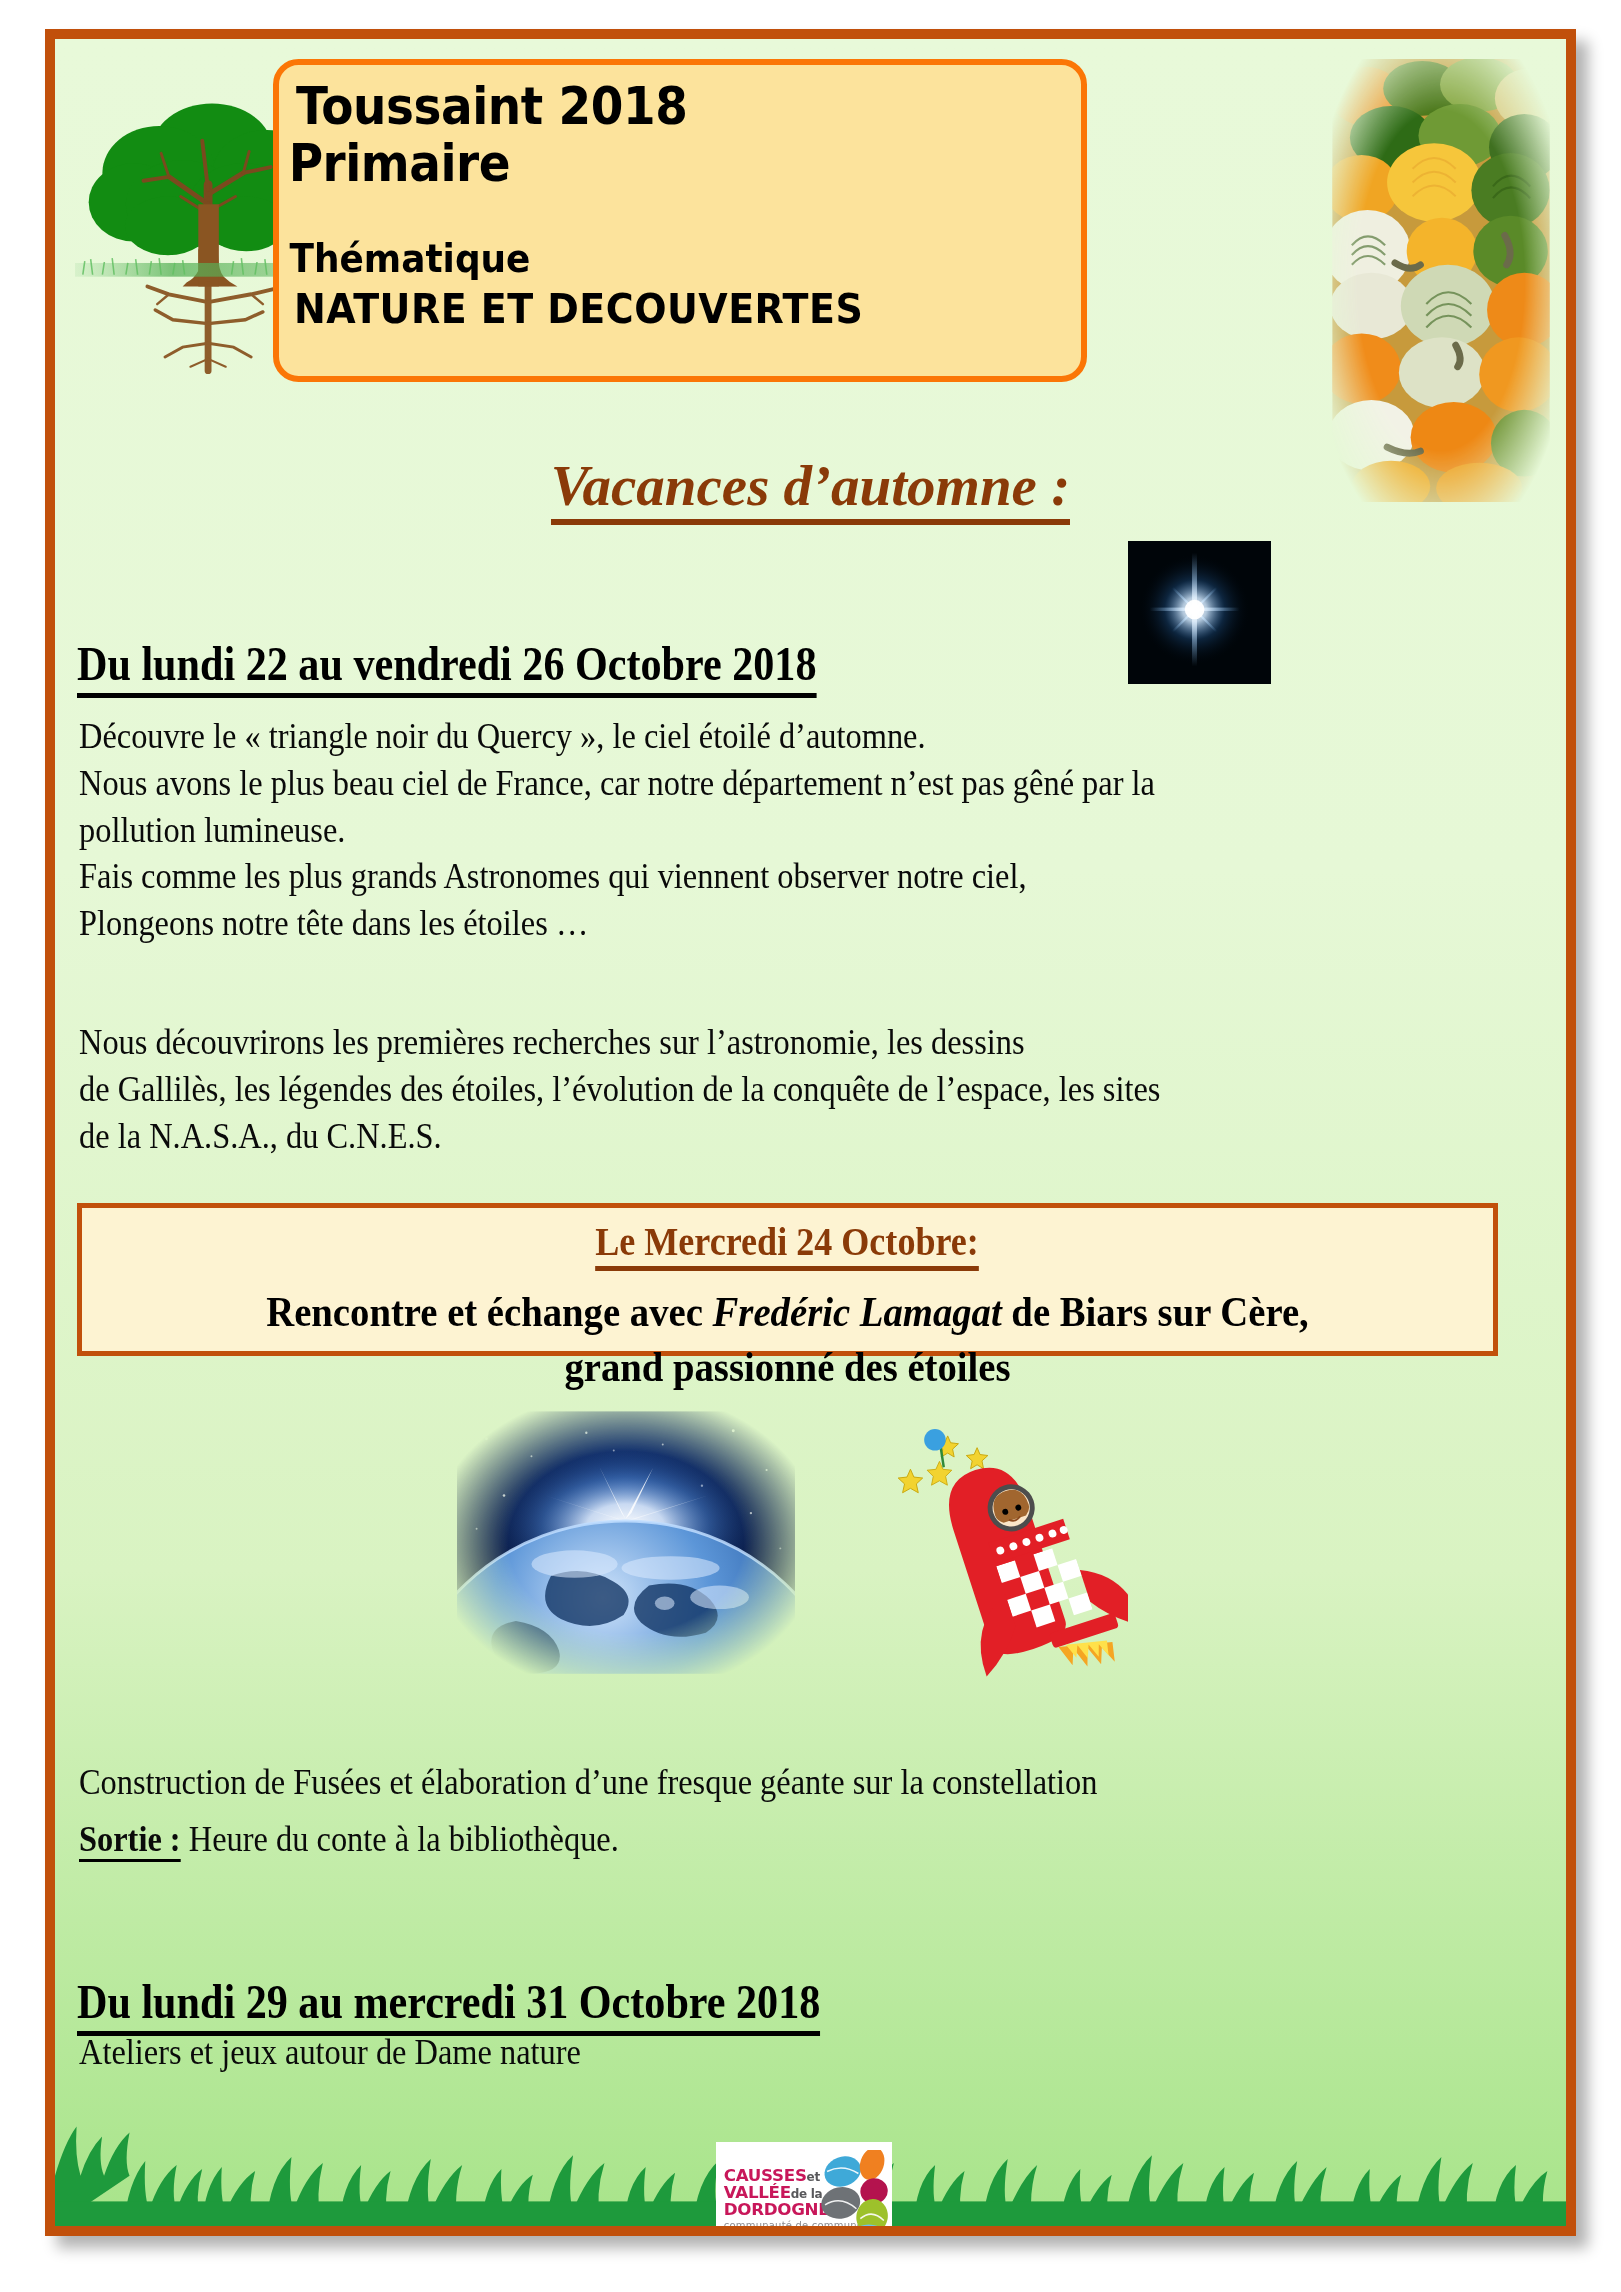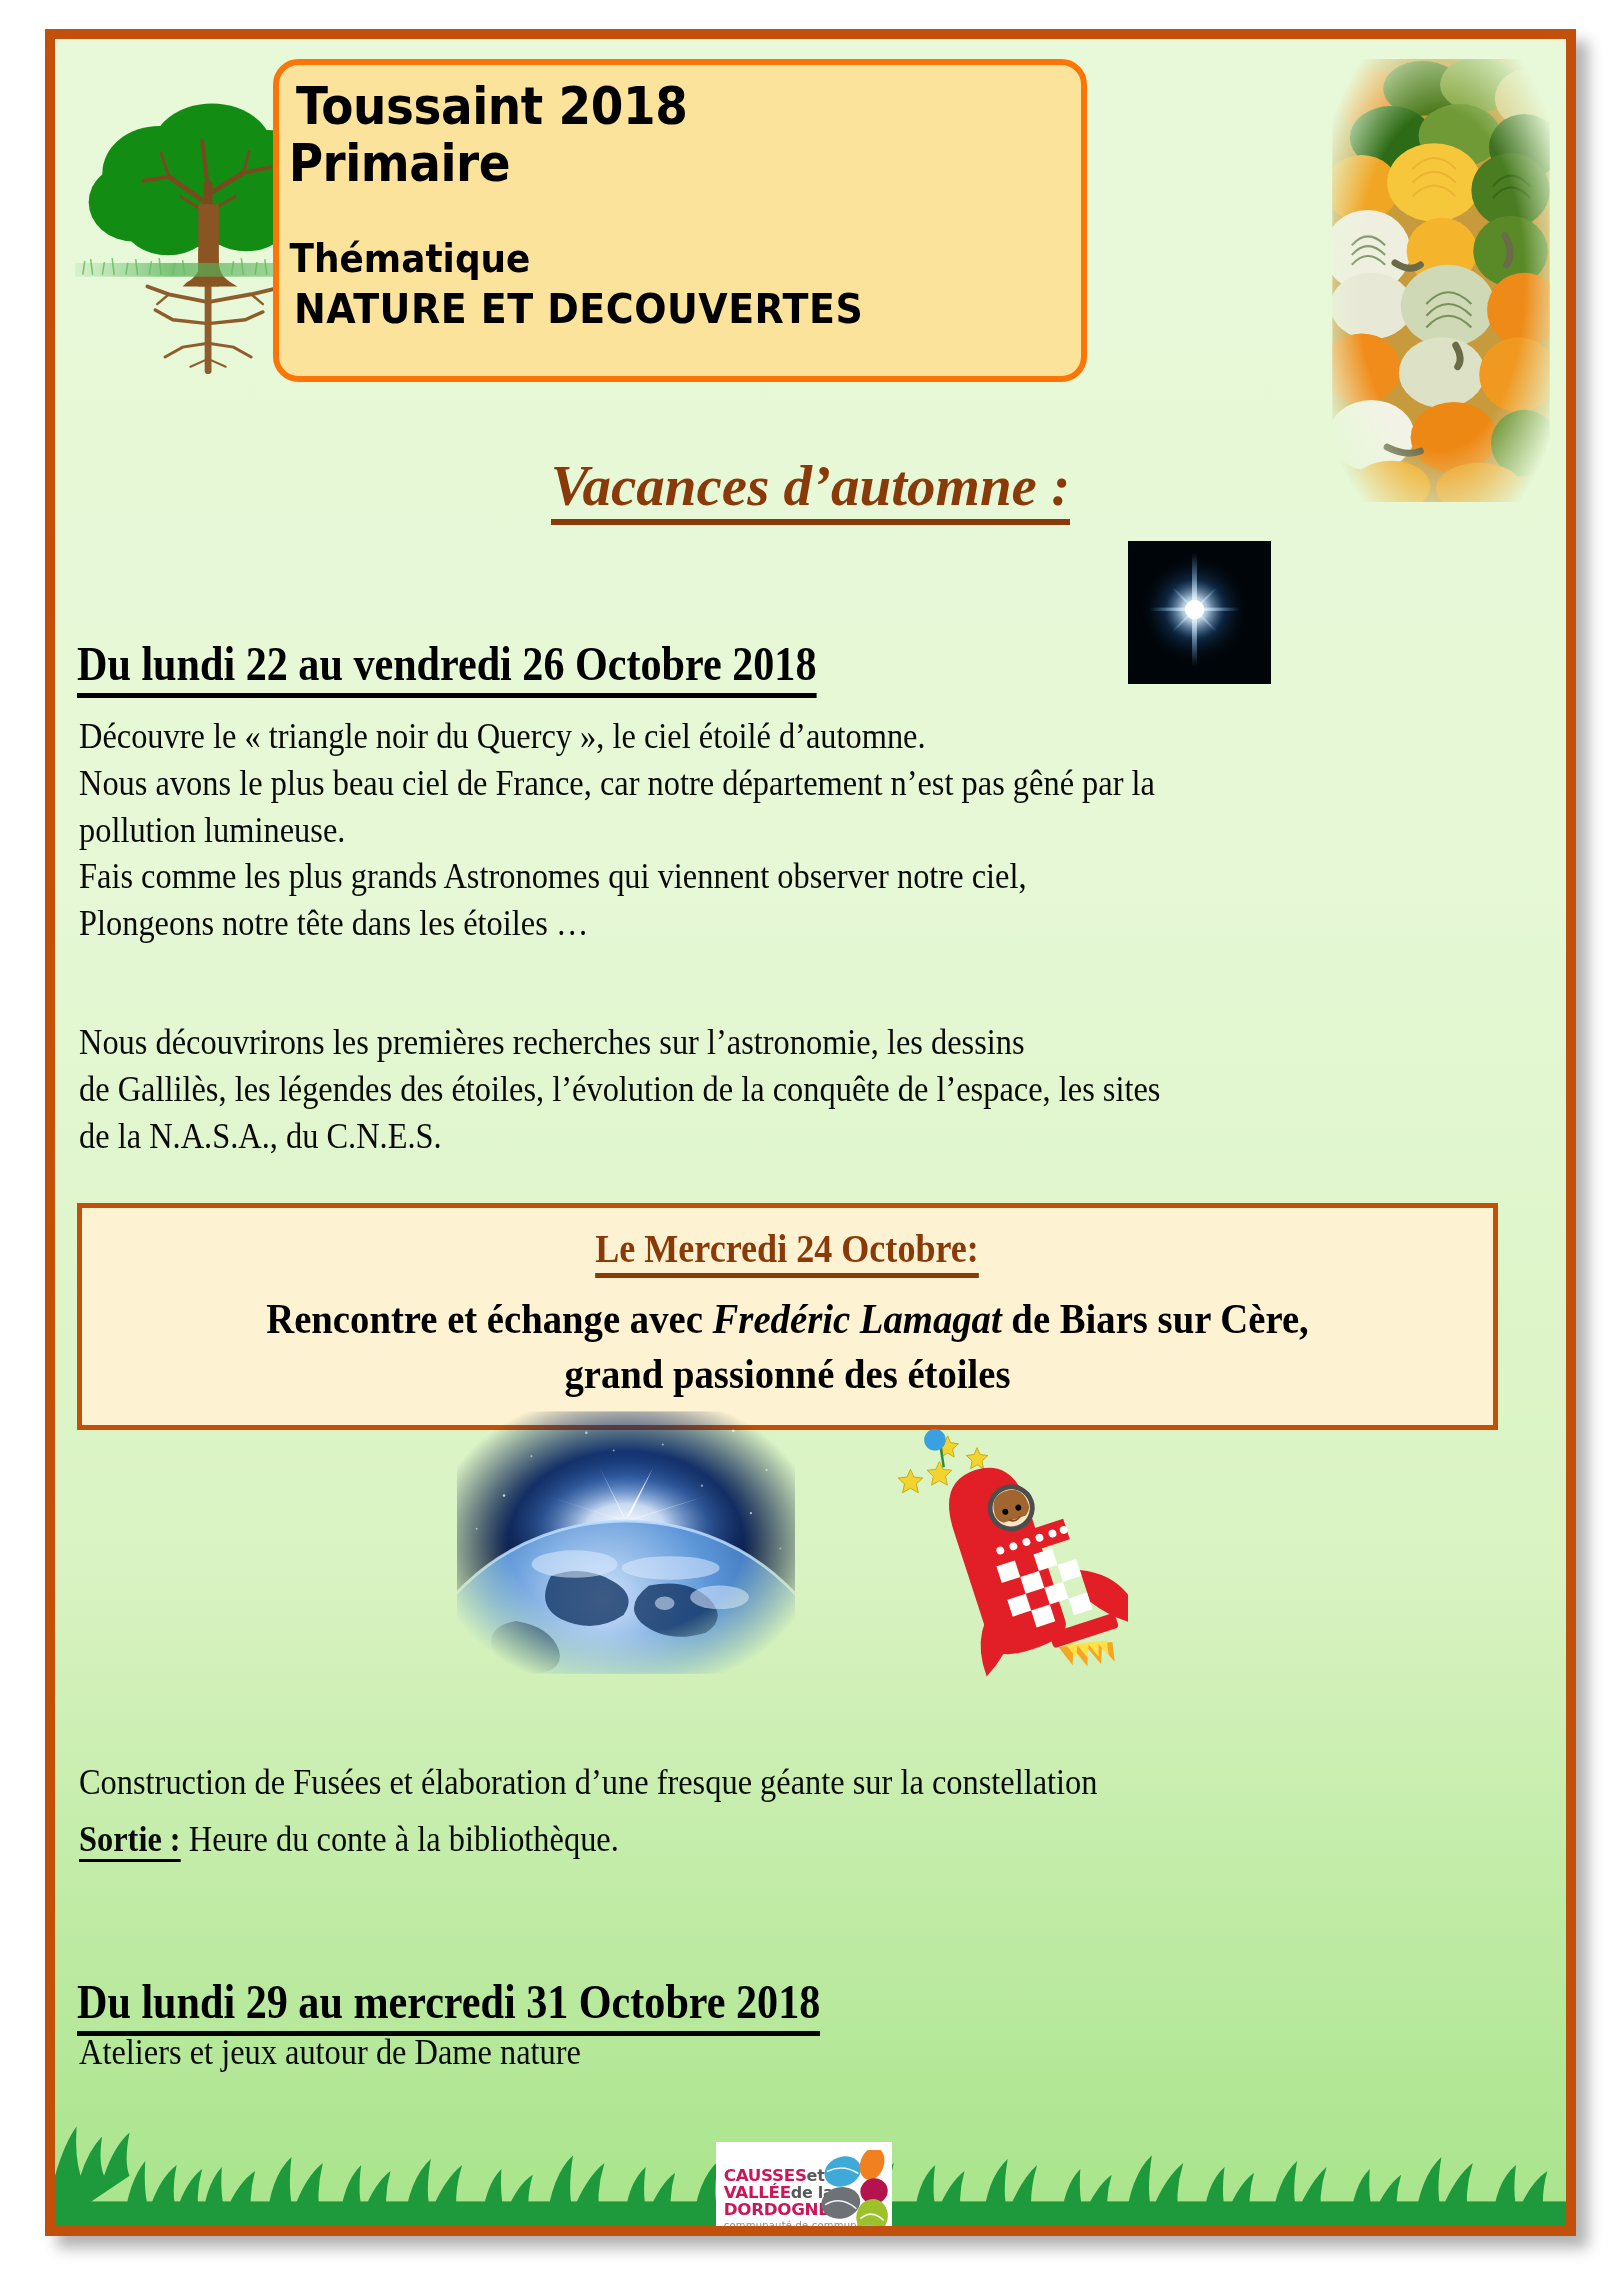--- a/index.html
+++ b/index.html
@@ -155,26 +155,26 @@
   }
   #para1 { position: absolute; left: 23.5px; top: 674px; width: 1568px; }
   #para2 { position: absolute; left: 23.5px; top: 980px; width: 1568px; }
 
   
   #mercredi-box {
     position: absolute;
     left: 21.6px;
     top: 1164px;
     width: 1421px;
-    height: 227px;
+    height: 153px;
     background: #FDF3D2;
     border: 5.9px solid #C1500B;
     box-sizing: border-box;
     text-align: center;
-    padding-top: 16px;
+    padding-top: 9px;
   }
   .mercredi-title {
     font-family: "Liberation Serif", serif;
     font-weight: bold;
     font-size: 41px;
     color: #8A3A08;
     display: inline-block;
     border-bottom: 5.9px solid #8A3A08;
     padding-bottom: 1px;
     transform: scaleX(0.88);
@@ -247,21 +247,21 @@
     padding-left: 7.8px;
     box-sizing: border-box;
   }
   .logo-words {
     font-family: "DejaVu Sans", sans-serif;
     line-height: 1.02;
     letter-spacing: -0.3px;
   }
   .logo-l1, .logo-l2, .logo-l3 { font-size: 16.7px; font-weight: bold; white-space: nowrap; }
   .c-mag { color: #C8175A; }
-  .logo-small-word { font-size: 16px; font-weight: bold; color: #58585B; }
+  .logo-small-word { font-size: 12px; font-weight: bold; color: #58585B; }
   .logo-tag {
     font-size: 10px;
     color: #8B8B8F;
     letter-spacing: 0.2px;
     margin-top: 2.9px;
     white-space: nowrap;
   }
   .logo-shapes { position: absolute; right: 3.9px; top: 7.8px; width: 71px; height: 96px; }
 </style>
 </head>

